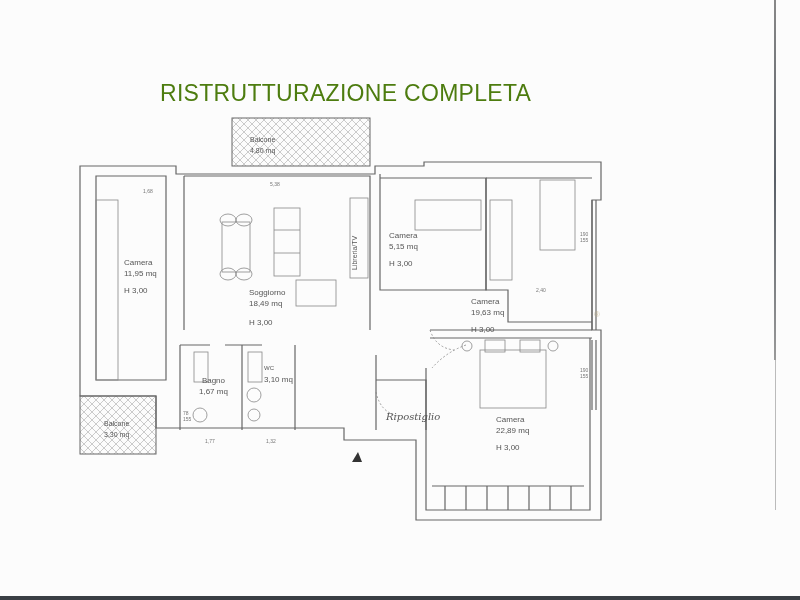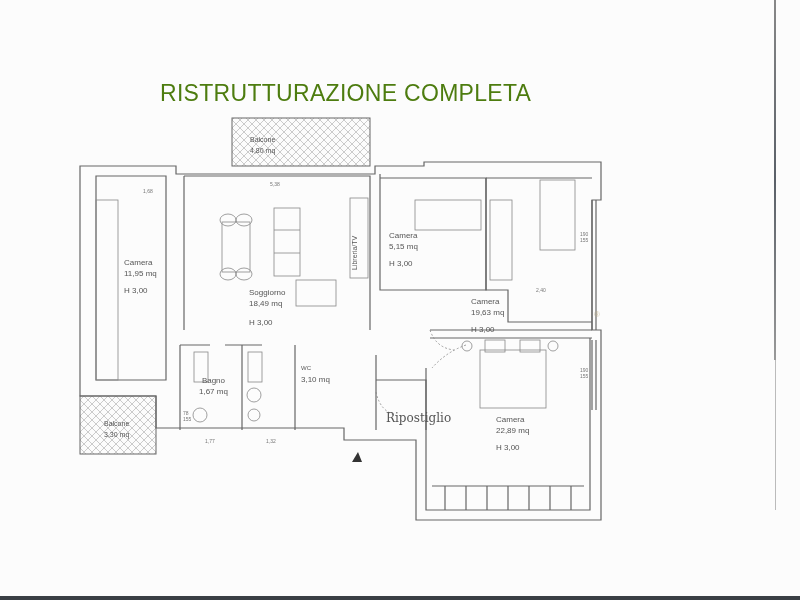--- a/index.html
+++ b/index.html
@@ -7,21 +7,21 @@
   .sheet { position:absolute; left:0; top:0; width:800px; height:600px; background:#fcfcfc; }
   .bottom-edge { position:absolute; left:0; top:596px; width:800px; height:4px; background:#3a3f44; }
   .right-edge { position:absolute; left:774px; top:0; width:2px; height:360px; background:linear-gradient(#888,#5a6068,#999); }
   .right-edge2 { position:absolute; left:775px; top:360px; width:1px; height:150px; background:#bbb; }
   .title { position:absolute; left:160px; top:80px; font-size:23px; color:#4d7c0f; letter-spacing:0.3px; white-space:nowrap; }
   svg.plan { position:absolute; left:0; top:0; }
   .lbl { position:absolute; font-size:8px; color:#555; line-height:11px; white-space:nowrap; }
   .dim { position:absolute; font-size:5px; color:#777; white-space:nowrap; }
   .watermark { position:absolute; left:196px; top:264px; font-size:62px; font-weight:bold; color:rgba(190,175,140,0.55); letter-spacing:8px; white-space:nowrap; line-height:70px; }
   .reg { position:absolute; left:594px; top:310px; font-size:8px; color:rgba(190,175,140,0.8); }
-  .ripostiglio { position:absolute; left:386px; top:411px; font-size:12px; color:#555; font-family:"DejaVu Serif", serif; }
+  .ripostiglio { position:absolute; left:386px; top:411px; font-size:10px; color:#555; font-style:italic; font-family:"DejaVu Serif", serif; }
 </style>
 </head>
 <body>
 
 <div class="sheet">
 
   <div class="title">RISTRUTTURAZIONE COMPLETA</div>
 
   <svg class="plan" width="800" height="600" viewBox="0 0 800 600">
     <defs>
@@ -136,21 +136,21 @@
     <div>Camera</div>
     <div>19,63 mq</div>
     <div style="margin-top:6px">H 3,00</div>
   </div>
 
   <div class="lbl" style="left:199px;top:375px;text-align:center;">
     <div>Bagno</div>
     <div>1,67 mq</div>
   </div>
 
-  <div class="lbl" style="left:264px;top:363px;margin-left:37px;">
+  <div class="lbl" style="left:264px;top:363px;">
     <div style="font-size:6px">WC</div>
     <div>3,10 mq</div>
   </div>
 
   <div class="ripostiglio">Ripostiglio</div>
 
   <div class="lbl" style="left:496px;top:414px;">
     <div>Camera</div>
     <div>22,89 mq</div>
     <div style="margin-top:6px">H 3,00</div>

